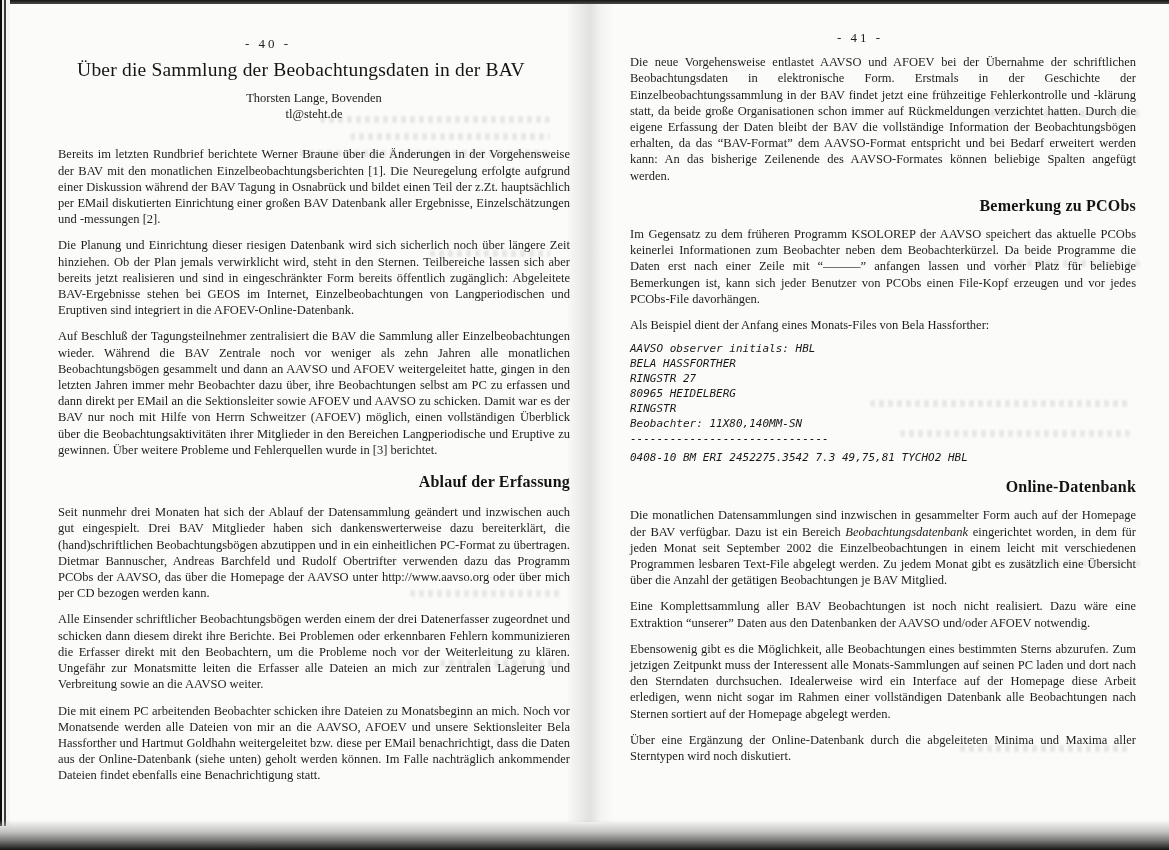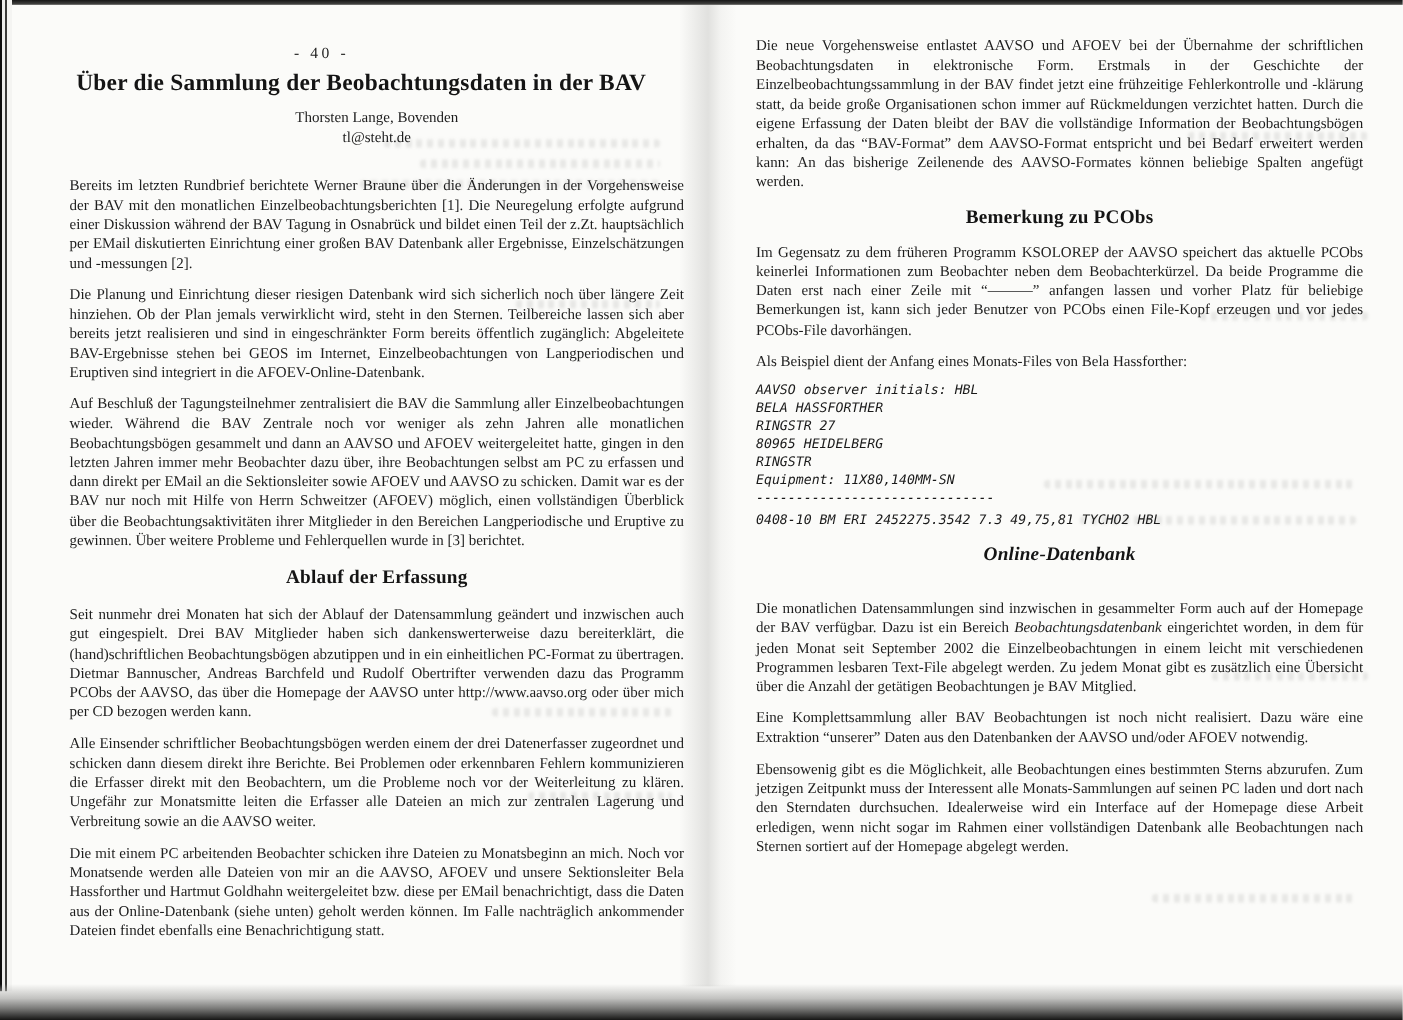--- a/index.html
+++ b/index.html
@@ -21,27 +21,27 @@
   .ghost{position:absolute;height:7px;border-radius:3px;pointer-events:none;
     background:repeating-linear-gradient(90deg,rgba(75,75,72,0.11) 0 5px,rgba(0,0,0,0) 5px 9px);
     filter:blur(1.3px);}
   
   .page-col{position:absolute;text-align:justify;font-size:12.5px;line-height:16.2px;}
   #left-col{left:58px;top:36px;width:512px;}
   #right-col{left:630px;top:30px;width:506px;}
   .page-number{text-align:center;font-size:13px;letter-spacing:3px;margin:0 0 12px;}
   #left-col .page-number{padding-right:92px;margin-bottom:10px;}
   #right-col .page-number{padding-right:46px;margin-bottom:8px;}
-  h1.doc-title{font-size:19.5px;font-weight:bold;text-align:center;margin:0 0 12px;
+  h1.doc-title{font-size:19.5px;font-weight:normal;text-align:center;margin:0 0 12px;
     padding-right:26px;letter-spacing:.2px;color:#141414;}
   .author-block{text-align:center;margin:0 0 24px;line-height:16px;}
-  h2.sec{font-size:16px;font-weight:bold;text-align:center;color:#141414;letter-spacing:.2px;}
+  h2.sec{font-size:16px;font-weight:bold;text-align:right;color:#141414;letter-spacing:.2px;}
   #left-col h2.sec{margin:16px 0 14px;}
   #right-col h2.sec.first{margin:14px 0 12px;}
-  #right-col h2.sec.second{margin:6px 0 28px;font-style:italic;}
+  #right-col h2.sec.second{margin:6px 0 12px;}
   p.para{margin:0 0 10px;}
   p.example-intro{margin:0 0 8px;}
   .mono-block{font-family:"DejaVu Sans Mono", monospace;font-size:11px;line-height:15px;
     text-align:left;margin:2px 0 14px;color:#191919;font-style:italic;}
   .mono-line{white-space:pre;}
   .mono-line.obs{margin-top:4px;}
   .it{font-style:italic;}
 </style>
 </head>
 <body>
@@ -78,43 +78,45 @@
   <p class="para">Auf Beschluß der Tagungsteilnehmer zentralisiert die BAV die Sammlung aller Einzelbeobachtungen wieder. Während die BAV Zentrale noch vor weniger als zehn Jahren alle monatlichen Beobachtungsbögen gesammelt und dann an AAVSO und AFOEV weitergeleitet hatte, gingen in den letzten Jahren immer mehr Beobachter dazu über, ihre Beobachtungen selbst am PC zu erfassen und dann direkt per EMail an die Sektionsleiter sowie AFOEV und AAVSO zu schicken. Damit war es der BAV nur noch mit Hilfe von Herrn Schweitzer (AFOEV) möglich, einen vollständigen Überblick über die Beobachtungsaktivitäten ihrer Mitglieder in den Bereichen Langperiodische und Eruptive zu gewinnen. Über weitere Probleme und Fehlerquellen wurde in [3] berichtet.</p>
 
   <h2 class="sec">Ablauf der Erfassung</h2>
 
   <p class="para">Seit nunmehr drei Monaten hat sich der Ablauf der Datensammlung geändert und inzwischen auch gut eingespielt. Drei BAV Mitglieder haben sich dankenswerterweise dazu bereiterklärt, die (hand)schriftlichen Beobachtungsbögen abzutippen und in ein einheitlichen PC-Format zu übertragen. Dietmar Bannuscher, Andreas Barchfeld und Rudolf Obertrifter verwenden dazu das Programm PCObs der AAVSO, das über die Homepage der AAVSO unter http://www.aavso.org oder über mich per CD bezogen werden kann.</p>
   <p class="para">Alle Einsender schriftlicher Beobachtungsbögen werden einem der drei Datenerfasser zugeordnet und schicken dann diesem direkt ihre Berichte. Bei Problemen oder erkennbaren Fehlern kommunizieren die Erfasser direkt mit den Beobachtern, um die Probleme noch vor der Weiterleitung zu klären. Ungefähr zur Monatsmitte leiten die Erfasser alle Dateien an mich zur zentralen Lagerung und Verbreitung sowie an die AAVSO weiter.</p>
   <p class="para">Die mit einem PC arbeitenden Beobachter schicken ihre Dateien zu Monatsbeginn an mich. Noch vor Monatsende werden alle Dateien von mir an die AAVSO, AFOEV und unsere Sektionsleiter Bela Hassforther und Hartmut Goldhahn weitergeleitet bzw. diese per EMail benachrichtigt, dass die Daten aus der Online-Datenbank (siehe unten) geholt werden können. Im Falle nachträglich ankommender Dateien findet ebenfalls eine Benachrichtigung statt.</p>
 </div>
 
 <div class="page-col" id="right-col">
+  <div class="page-number">-  41  -</div>
 
   <p class="para">Die neue Vorgehensweise entlastet AAVSO und AFOEV bei der Übernahme der schriftlichen Beobachtungsdaten in elektronische Form. Erstmals in der Geschichte der Einzelbeobachtungssammlung in der BAV findet jetzt eine frühzeitige Fehlerkontrolle und -klärung statt, da beide große Organisationen schon immer auf Rückmeldungen verzichtet hatten. Durch die eigene Erfassung der Daten bleibt der BAV die vollständige Information der Beobachtungsbögen erhalten, da das “BAV-Format” dem AAVSO-Format entspricht und bei Bedarf erweitert werden kann: An das bisherige Zeilenende des AAVSO-Formates können beliebige Spalten angefügt werden.</p>
 
   <h2 class="sec first">Bemerkung zu PCObs</h2>
 
   <p class="para">Im Gegensatz zu dem früheren Programm KSOLOREP der AAVSO speichert das aktuelle PCObs keinerlei Informationen zum Beobachter neben dem Beobachterkürzel. Da beide Programme die Daten erst nach einer Zeile mit “———” anfangen lassen und vorher Platz für beliebige Bemerkungen ist, kann sich jeder Benutzer von PCObs einen File-Kopf erzeugen und vor jedes PCObs-File davorhängen.</p>
 
   <p class="para example-intro">Als Beispiel dient der Anfang eines Monats-Files von Bela Hassforther:</p>
 
   <div class="mono-block">
     <div class="mono-line">AAVSO observer initials: HBL</div>
     <div class="mono-line">BELA HASSFORTHER</div>
     <div class="mono-line">RINGSTR 27</div>
     <div class="mono-line">80965 HEIDELBERG</div>
     <div class="mono-line">RINGSTR</div>
-    <div class="mono-line">Equipment: 11X80,140MM-SN</div>
+    <div class="mono-line">Beobachter: 11X80,140MM-SN</div>
     <div class="mono-line">------------------------------</div>
     <div class="mono-line obs">0408-10 BM ERI 2452275.3542 7.3 49,75,81 TYCHO2 HBL</div>
   </div>
 
   <h2 class="sec second">Online-Datenbank</h2>
 
   <p class="para">
     <span>Die monatlichen Datensammlungen sind inzwischen in gesammelter Form auch auf der Homepage der BAV verfügbar. Dazu ist ein Bereich </span><span class="it">Beobachtungsdatenbank</span><span> eingerichtet worden, in dem für jeden Monat seit September 2002 die Einzelbeobachtungen in einem leicht mit verschiedenen Programmen lesbaren Text-File abgelegt werden. Zu jedem Monat gibt es zusätzlich eine Übersicht über die Anzahl der getätigen Beobachtungen je BAV Mitglied.</span>
   </p>
 
   <p class="para">Eine Komplettsammlung aller BAV Beobachtungen ist noch nicht realisiert. Dazu wäre eine Extraktion “unserer” Daten aus den Datenbanken der AAVSO und/oder AFOEV notwendig.</p>
   <p class="para">Ebensowenig gibt es die Möglichkeit, alle Beobachtungen eines bestimmten Sterns abzurufen. Zum jetzigen Zeitpunkt muss der Interessent alle Monats-Sammlungen auf seinen PC laden und dort nach den Sterndaten durchsuchen. Idealerweise wird ein Interface auf der Homepage diese Arbeit erledigen, wenn nicht sogar im Rahmen einer vollständigen Datenbank alle Beobachtungen nach Sternen sortiert auf der Homepage abgelegt werden.</p>
+  <p class="para">Über eine Ergänzung der Online-Datenbank durch die abgeleiteten Minima und Maxima aller Sterntypen wird noch diskutiert.</p>
 </div>
 
 <div class="bottom-edge"></div>
 
 </body></html>

